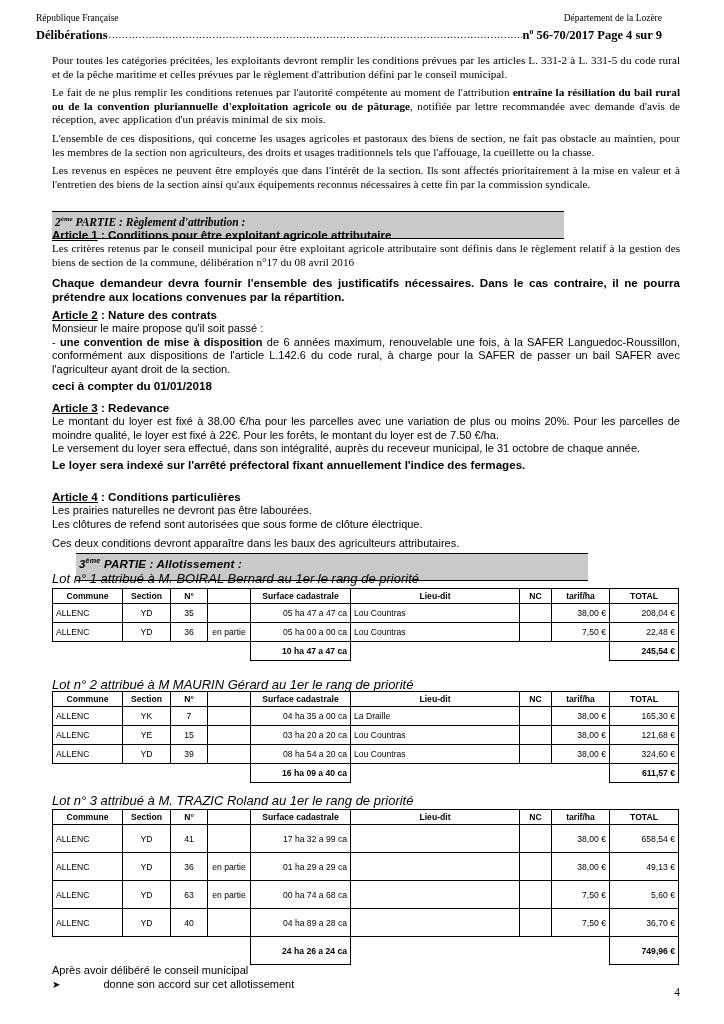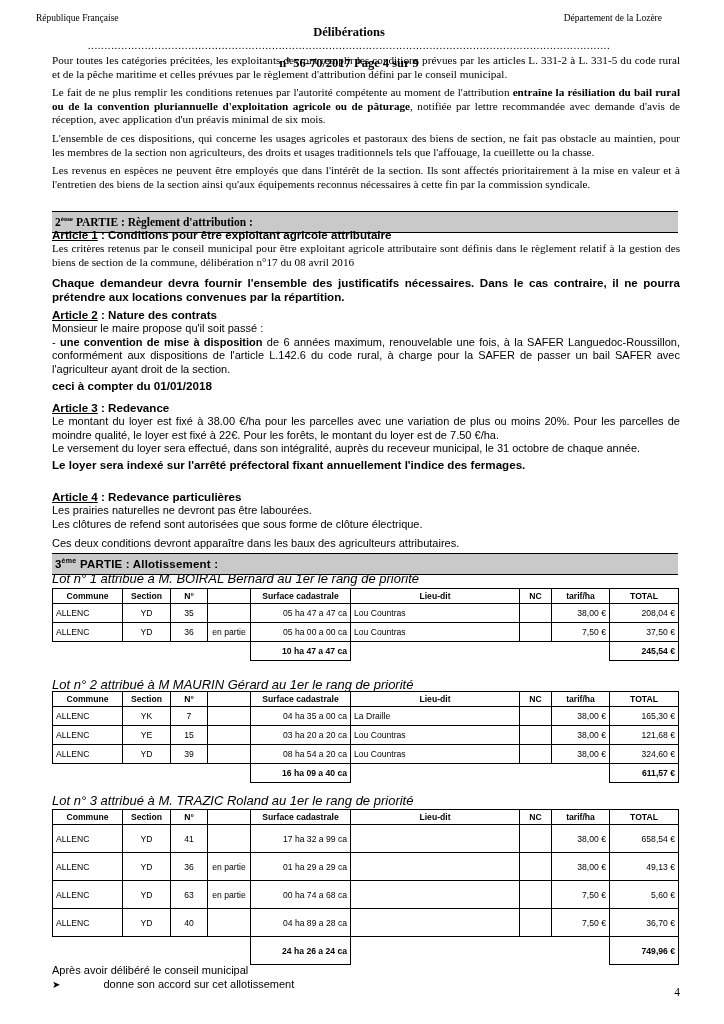--- a/index.html
+++ b/index.html
@@ -34,27 +34,26 @@
   }
   .hdr-row1 {
     display: flex;
     justify-content: space-between;
     align-items: baseline;
     font-size: 9.5px;
     line-height: 11px;
   }
   .hdr-row2 {
     display: flex;
-    align-items: center;
+    align-items: flex-end;
     font-weight: bold;
     font-size: 12.5px;
     line-height: 14px;
     margin-top: 1px;
     white-space: nowrap;
-    flex-direction: column;
   }
   .hdr-dots {
     flex: 1 1 auto;
     overflow: hidden;
     margin: 0 1px;
     font-size: 11px;
     letter-spacing: 0.6px;
     font-weight: normal;
     white-space: nowrap;
     position: relative;
@@ -73,38 +72,40 @@
     line-height: 13.6px;
     text-align: justify;
   }
   .serif-block p { margin: 0 0 5px 0; }
   .serif-block b { font-weight: bold; }
 
   
   .part-bar {
     position: absolute;
     left: 52px;
-    width: 626px;
+    width: 512px;
     background: #c9c9c9;
     border-top: 1.5px solid #000;
     border-bottom: 1.5px solid #000;
     box-sizing: border-box;
-    font-weight: bold;
-    padding: 1px 3px 3px 3px;
+    font-style: italic;
+    font-weight: bold;
+    padding: 1px 3px 9px 3px;
   }
   .part-bar.serif {
     font-family: "Liberation Serif", serif;
     font-size: 11.5px;
     line-height: 13px;
   }
   .part-bar.sans {
     font-family: "Liberation Sans", sans-serif;
     font-size: 11.5px;
     line-height: 13px;
     letter-spacing: 0.2px;
+    margin-left: 24px;
   }
 
   
   .art-block {
     position: absolute;
     left: 52px;
     width: 628px;
     font-family: "Liberation Sans", sans-serif;
     font-size: 11px;
     line-height: 13.4px;
@@ -246,21 +247,21 @@
   </div>
 
   <div class="art-block" style="top:401px;">
     <div class="art-title"><u>Article 3</u><span> : Redevance</span></div>
     <p class="just">Le montant du loyer est fixé à 38.00 €/ha pour les parcelles avec une variation de plus ou moins 20%. Pour les parcelles de moindre qualité, le loyer est fixé à 22€. Pour les forêts, le montant du loyer est de 7.50 €/ha.</p>
     <p class="just">Le versement du loyer sera effectué, dans son intégralité, auprès du receveur municipal, le 31 octobre de chaque année.</p>
     <p class="strong-para" style="margin-top:2px;">Le loyer sera indexé sur l'arrêté préfectoral fixant annuellement l'indice des fermages.</p>
   </div>
 
   <div class="art-block" style="top:490px;">
-    <div class="art-title"><u>Article 4</u><span> : Redevance particulières</span></div>
+    <div class="art-title"><u>Article 4</u><span> : Conditions particulières</span></div>
     <p>Les prairies naturelles ne devront pas être labourées.</p>
     <p>Les clôtures de refend sont autorisées que sous forme de clôture électrique.</p>
     <p style="margin-top:6px;">Ces deux conditions devront apparaître dans les baux des agriculteurs attributaires.</p>
   </div>
 
   <div class="part-bar sans" style="top:553px;">
     <span>3</span><span class="sup">ème</span><span> PARTIE :   Allotissement :</span>
   </div>
 
   <div class="lot-caption" style="top:572px;">Lot n° 1  attribué à M. BOIRAL Bernard au 1er le rang de priorité</div>
@@ -292,21 +293,21 @@
       </tr>
       <tr>
         <td class="c-commune">ALLENC</td>
         <td class="c-section">YD</td>
         <td class="c-num">36</td>
         <td class="c-part">en partie</td>
         <td class="c-surf">05 ha 00 a 00 ca</td>
         <td class="c-lieu">Lou Countras</td>
         <td class="c-nc"></td>
         <td class="c-tarif">7,50 €</td>
-        <td class="c-total">37,50 €</td>
+        <td class="c-total">22,48 €</td>
       </tr>
       <tr class="total-row">
         <td class="c-commune"></td>
         <td class="c-section"></td>
         <td class="c-num"></td>
         <td class="c-part"></td>
         <td class="c-surf boxed">10 ha 47 a 47 ca</td>
         <td class="c-lieu"></td>
         <td class="c-nc"></td>
         <td class="c-tarif"></td>

